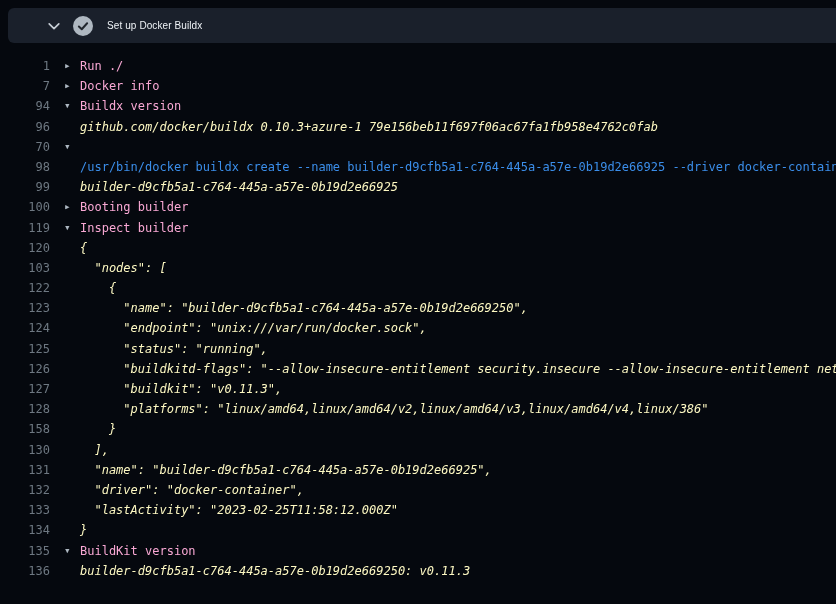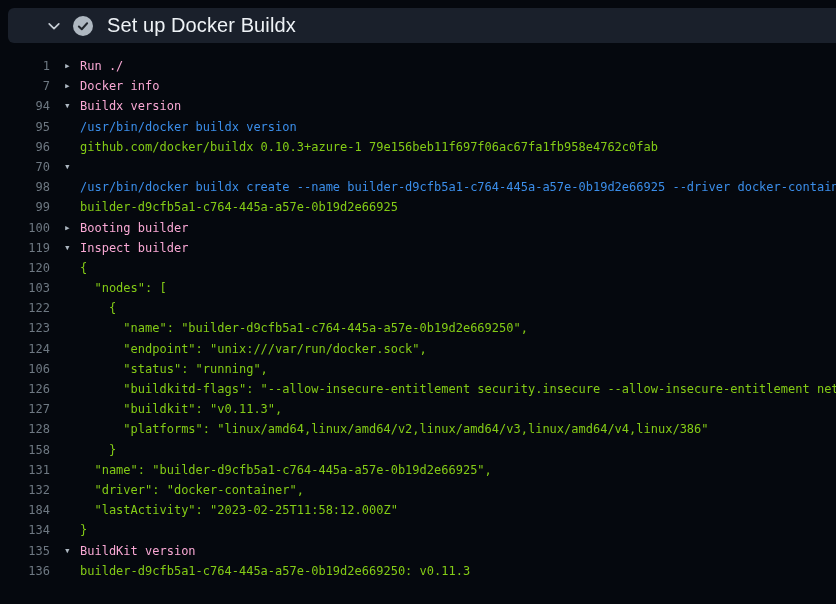--- a/index.html
+++ b/index.html
@@ -15,21 +15,21 @@
     border-radius:6px 0 0 6px;
     display:flex;align-items:center;
     padding-left:38px;
     box-sizing:border-box;
     cursor:pointer;
   }
   .chev{display:flex;align-items:center;margin-right:11px;flex:none;}
   .status{display:flex;align-items:center;margin-right:14px;flex:none;}
   .step-title{
     font-family:"Liberation Sans",sans-serif;
-    font-size:20px;font-weight:400;
+    font-size:10px;font-weight:400;
     color:#eef2f6;
     letter-spacing:.1px;
   }
   .log{
     position:absolute;top:43px;left:0;right:0;bottom:0;
     padding-top:13px;
     font-family:"DejaVu Sans Mono","Liberation Mono",monospace;
     font-size:12px;
   }
   .row{
@@ -50,21 +50,21 @@
     padding-left:16px;
     overflow:hidden;
   }
   .caret{
     position:absolute;left:0;top:0;width:16px;
     color:#aeb8c2;
     font-size:11px;
   }
   .row.group .body{cursor:pointer;}
   .row.group .txt{color:#f9a8d4;}
-  .row.output .txt{color:#84cc16;}
+  .row.output .txt{color:#fef9c3;font-style:italic;}
   .row.command .txt{color:var(--command-color,#3b8eea);}
 </style>
 </head>
 <body style="--bg: #05080e; --header-bg: #1a202b; --command-color: #3b8eea;">
 
 <div class="step-header">
   <span class="chev">
     <svg width="16" height="16" viewBox="0 0 16 16">
       <path d="M3.2 5.8 8 10.6l4.8-4.8" fill="none" stroke="#c6cdd5" stroke-width="1.7" stroke-linecap="round" stroke-linejoin="round"></path>
     </svg>
@@ -87,24 +87,20 @@
   <div class="row group">
     <span class="ln">7</span>
     <span class="body"><span class="caret">▸</span><span class="txt">Docker info</span></span>
   </div>
 
   <div class="row group">
     <span class="ln">94</span>
     <span class="body"><span class="caret">▾</span><span class="txt">Buildx version</span></span>
   </div>
 
-  <div class="row command">
-    <span class="ln">95</span>
-    <span class="body"><span class="caret"></span><span class="txt">/usr/bin/docker buildx version</span></span>
-  </div>
 
   <div class="row output">
     <span class="ln">96</span>
     <span class="body"><span class="caret"></span><span class="txt">github.com/docker/buildx 0.10.3+azure-1 79e156beb11f697f06ac67fa1fb958e4762c0fab</span></span>
   </div>
 
   <div class="row group">
     <span class="ln">70</span>
     <span class="body"><span class="caret">▾</span></span>
   </div>
@@ -148,21 +144,21 @@
     <span class="ln">123</span>
     <span class="body"><span class="caret"></span><span class="txt">      "name": "builder-d9cfb5a1-c764-445a-a57e-0b19d2e669250",</span></span>
   </div>
 
   <div class="row output">
     <span class="ln">124</span>
     <span class="body"><span class="caret"></span><span class="txt">      "endpoint": "unix:///var/run/docker.sock",</span></span>
   </div>
 
   <div class="row output">
-    <span class="ln">106</span>
+    <span class="ln">125</span>
     <span class="body"><span class="caret"></span><span class="txt">      "status": "running",</span></span>
   </div>
 
   <div class="row output">
     <span class="ln">126</span>
     <span class="body"><span class="caret"></span><span class="txt">      "buildkitd-flags": "--allow-insecure-entitlement security.insecure --allow-insecure-entitlement network</span></span>
   </div>
 
   <div class="row output">
     <span class="ln">127</span>
@@ -172,33 +168,37 @@
   <div class="row output">
     <span class="ln">128</span>
     <span class="body"><span class="caret"></span><span class="txt">      "platforms": "linux/amd64,linux/amd64/v2,linux/amd64/v3,linux/amd64/v4,linux/386"</span></span>
   </div>
 
   <div class="row output">
     <span class="ln">158</span>
     <span class="body"><span class="caret"></span><span class="txt">    }</span></span>
   </div>
 
+  <div class="row output">
+    <span class="ln">130</span>
+    <span class="body"><span class="caret"></span><span class="txt">  ],</span></span>
+  </div>
 
   <div class="row output">
     <span class="ln">131</span>
     <span class="body"><span class="caret"></span><span class="txt">  "name": "builder-d9cfb5a1-c764-445a-a57e-0b19d2e66925",</span></span>
   </div>
 
   <div class="row output">
     <span class="ln">132</span>
     <span class="body"><span class="caret"></span><span class="txt">  "driver": "docker-container",</span></span>
   </div>
 
   <div class="row output">
-    <span class="ln">184</span>
+    <span class="ln">133</span>
     <span class="body"><span class="caret"></span><span class="txt">  "lastActivity": "2023-02-25T11:58:12.000Z"</span></span>
   </div>
 
   <div class="row output">
     <span class="ln">134</span>
     <span class="body"><span class="caret"></span><span class="txt">}</span></span>
   </div>
 
   <div class="row group">
     <span class="ln">135</span>

